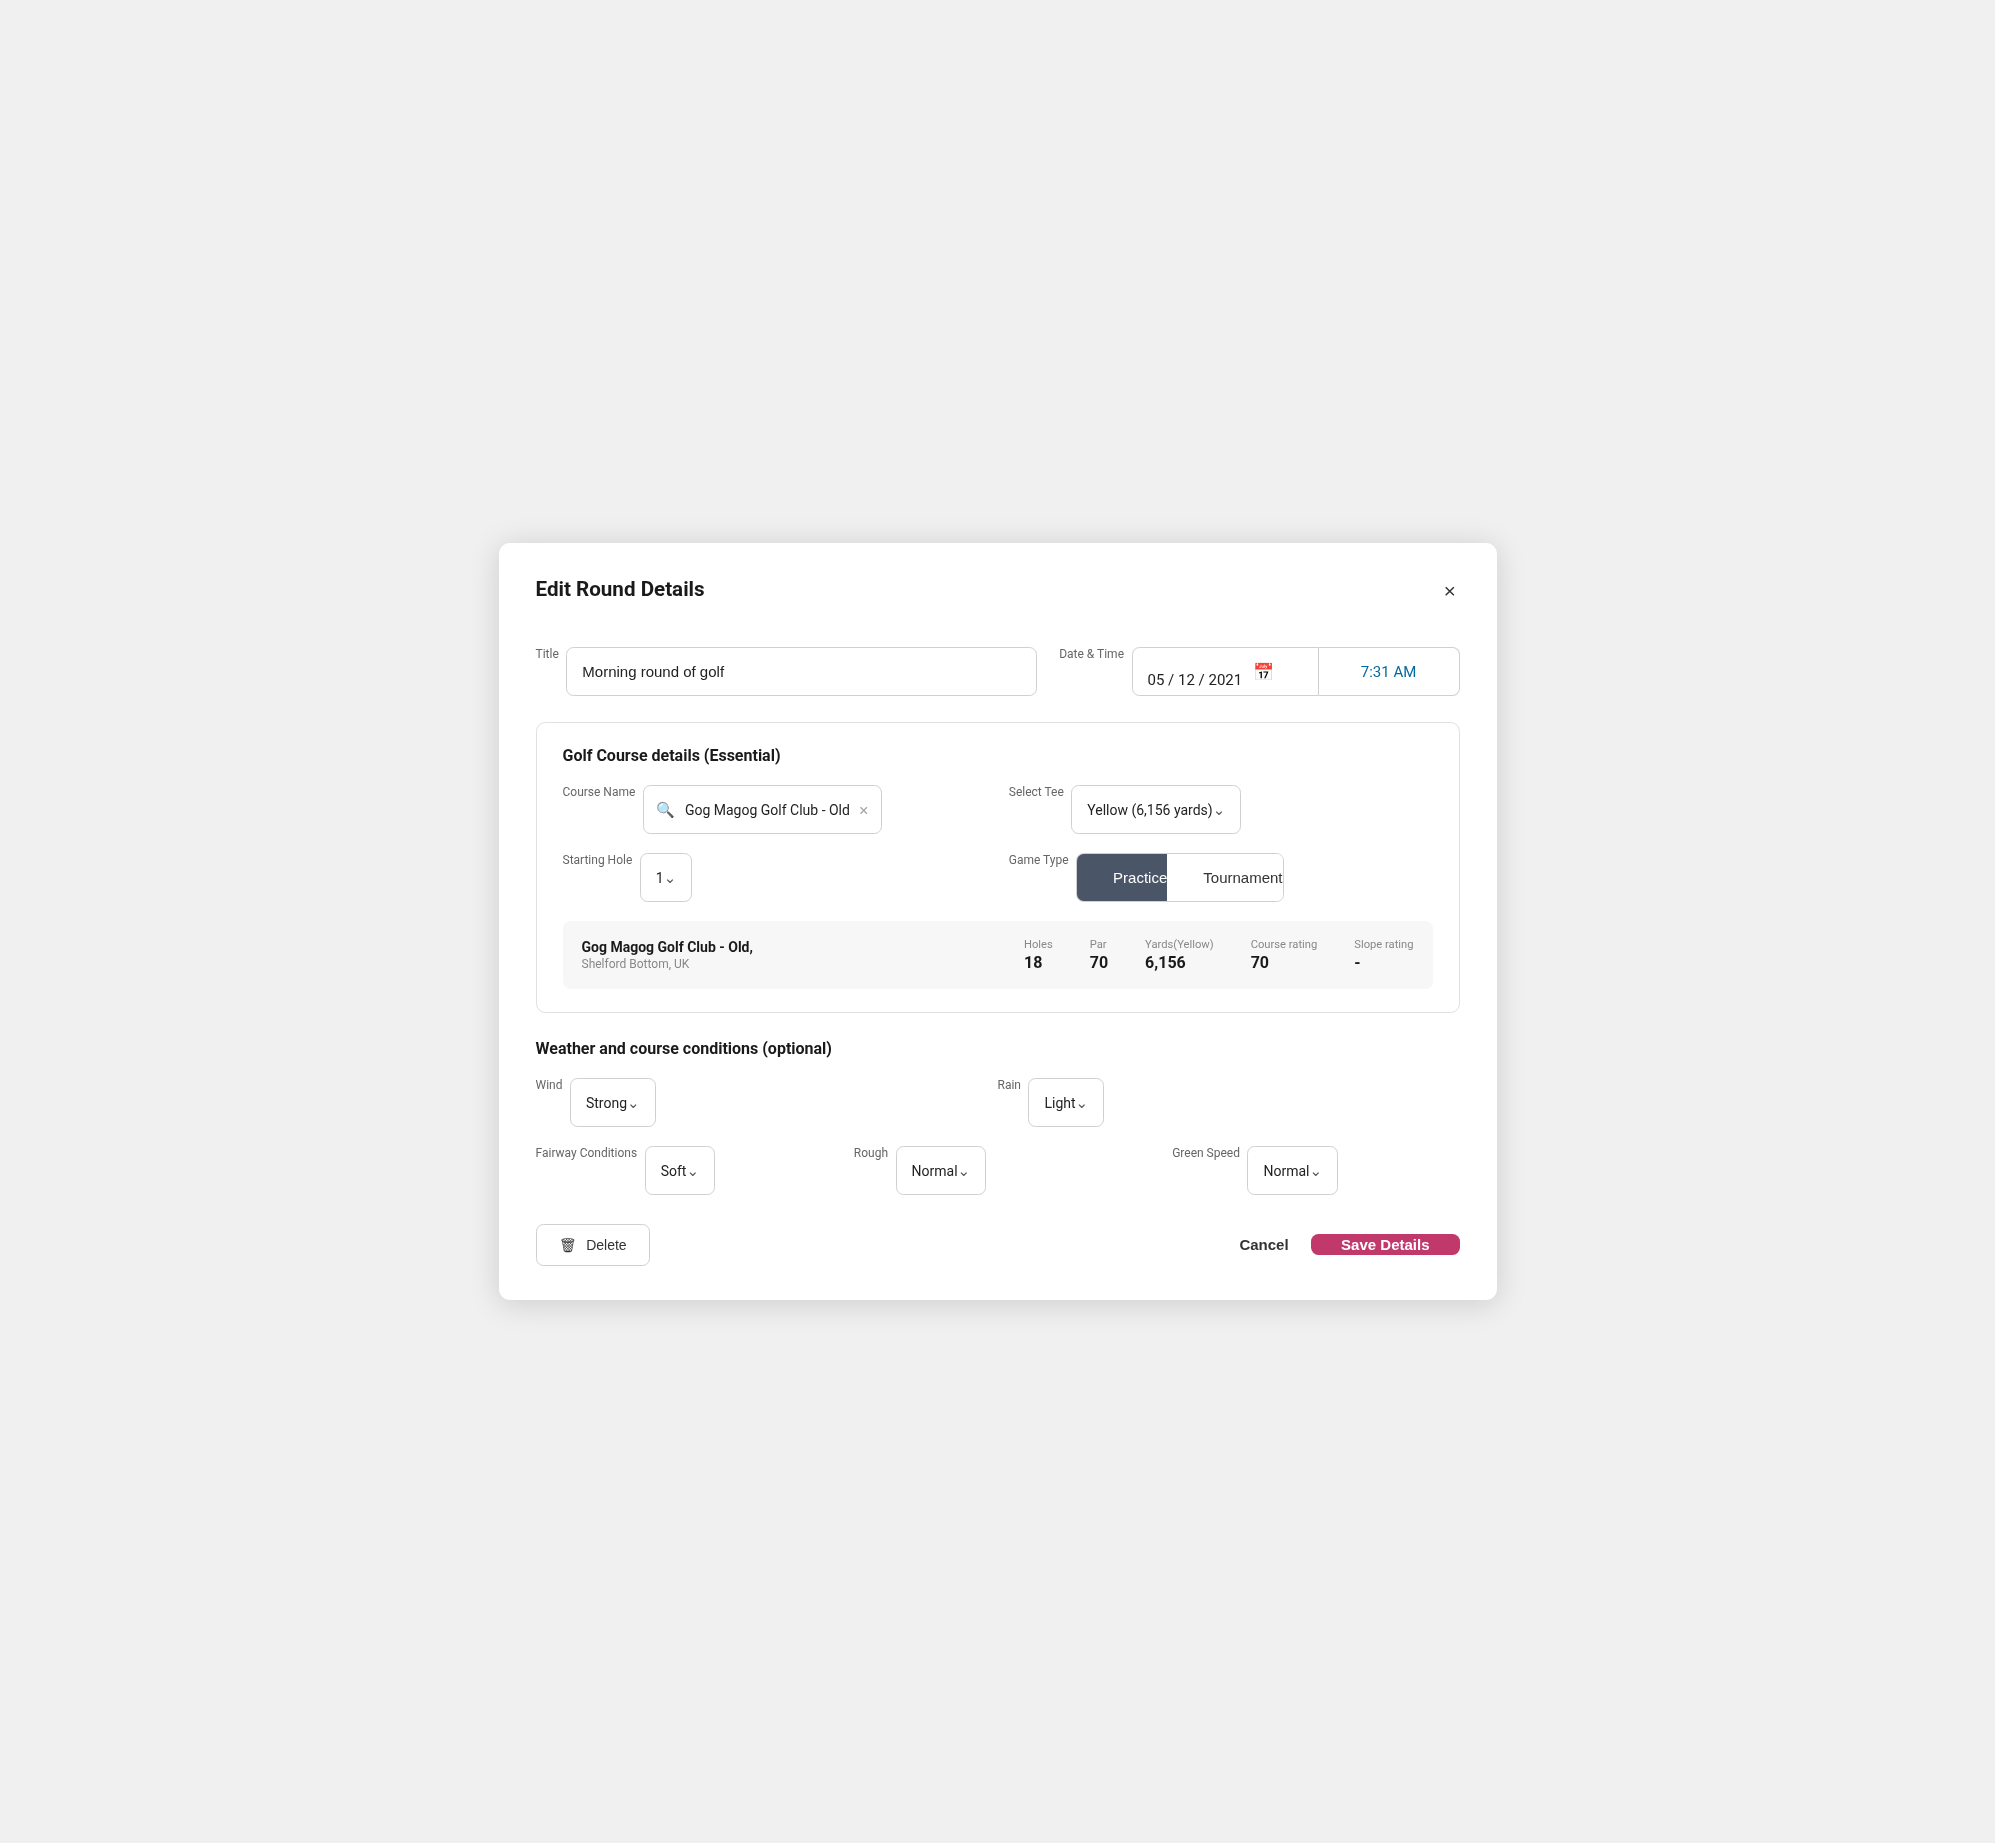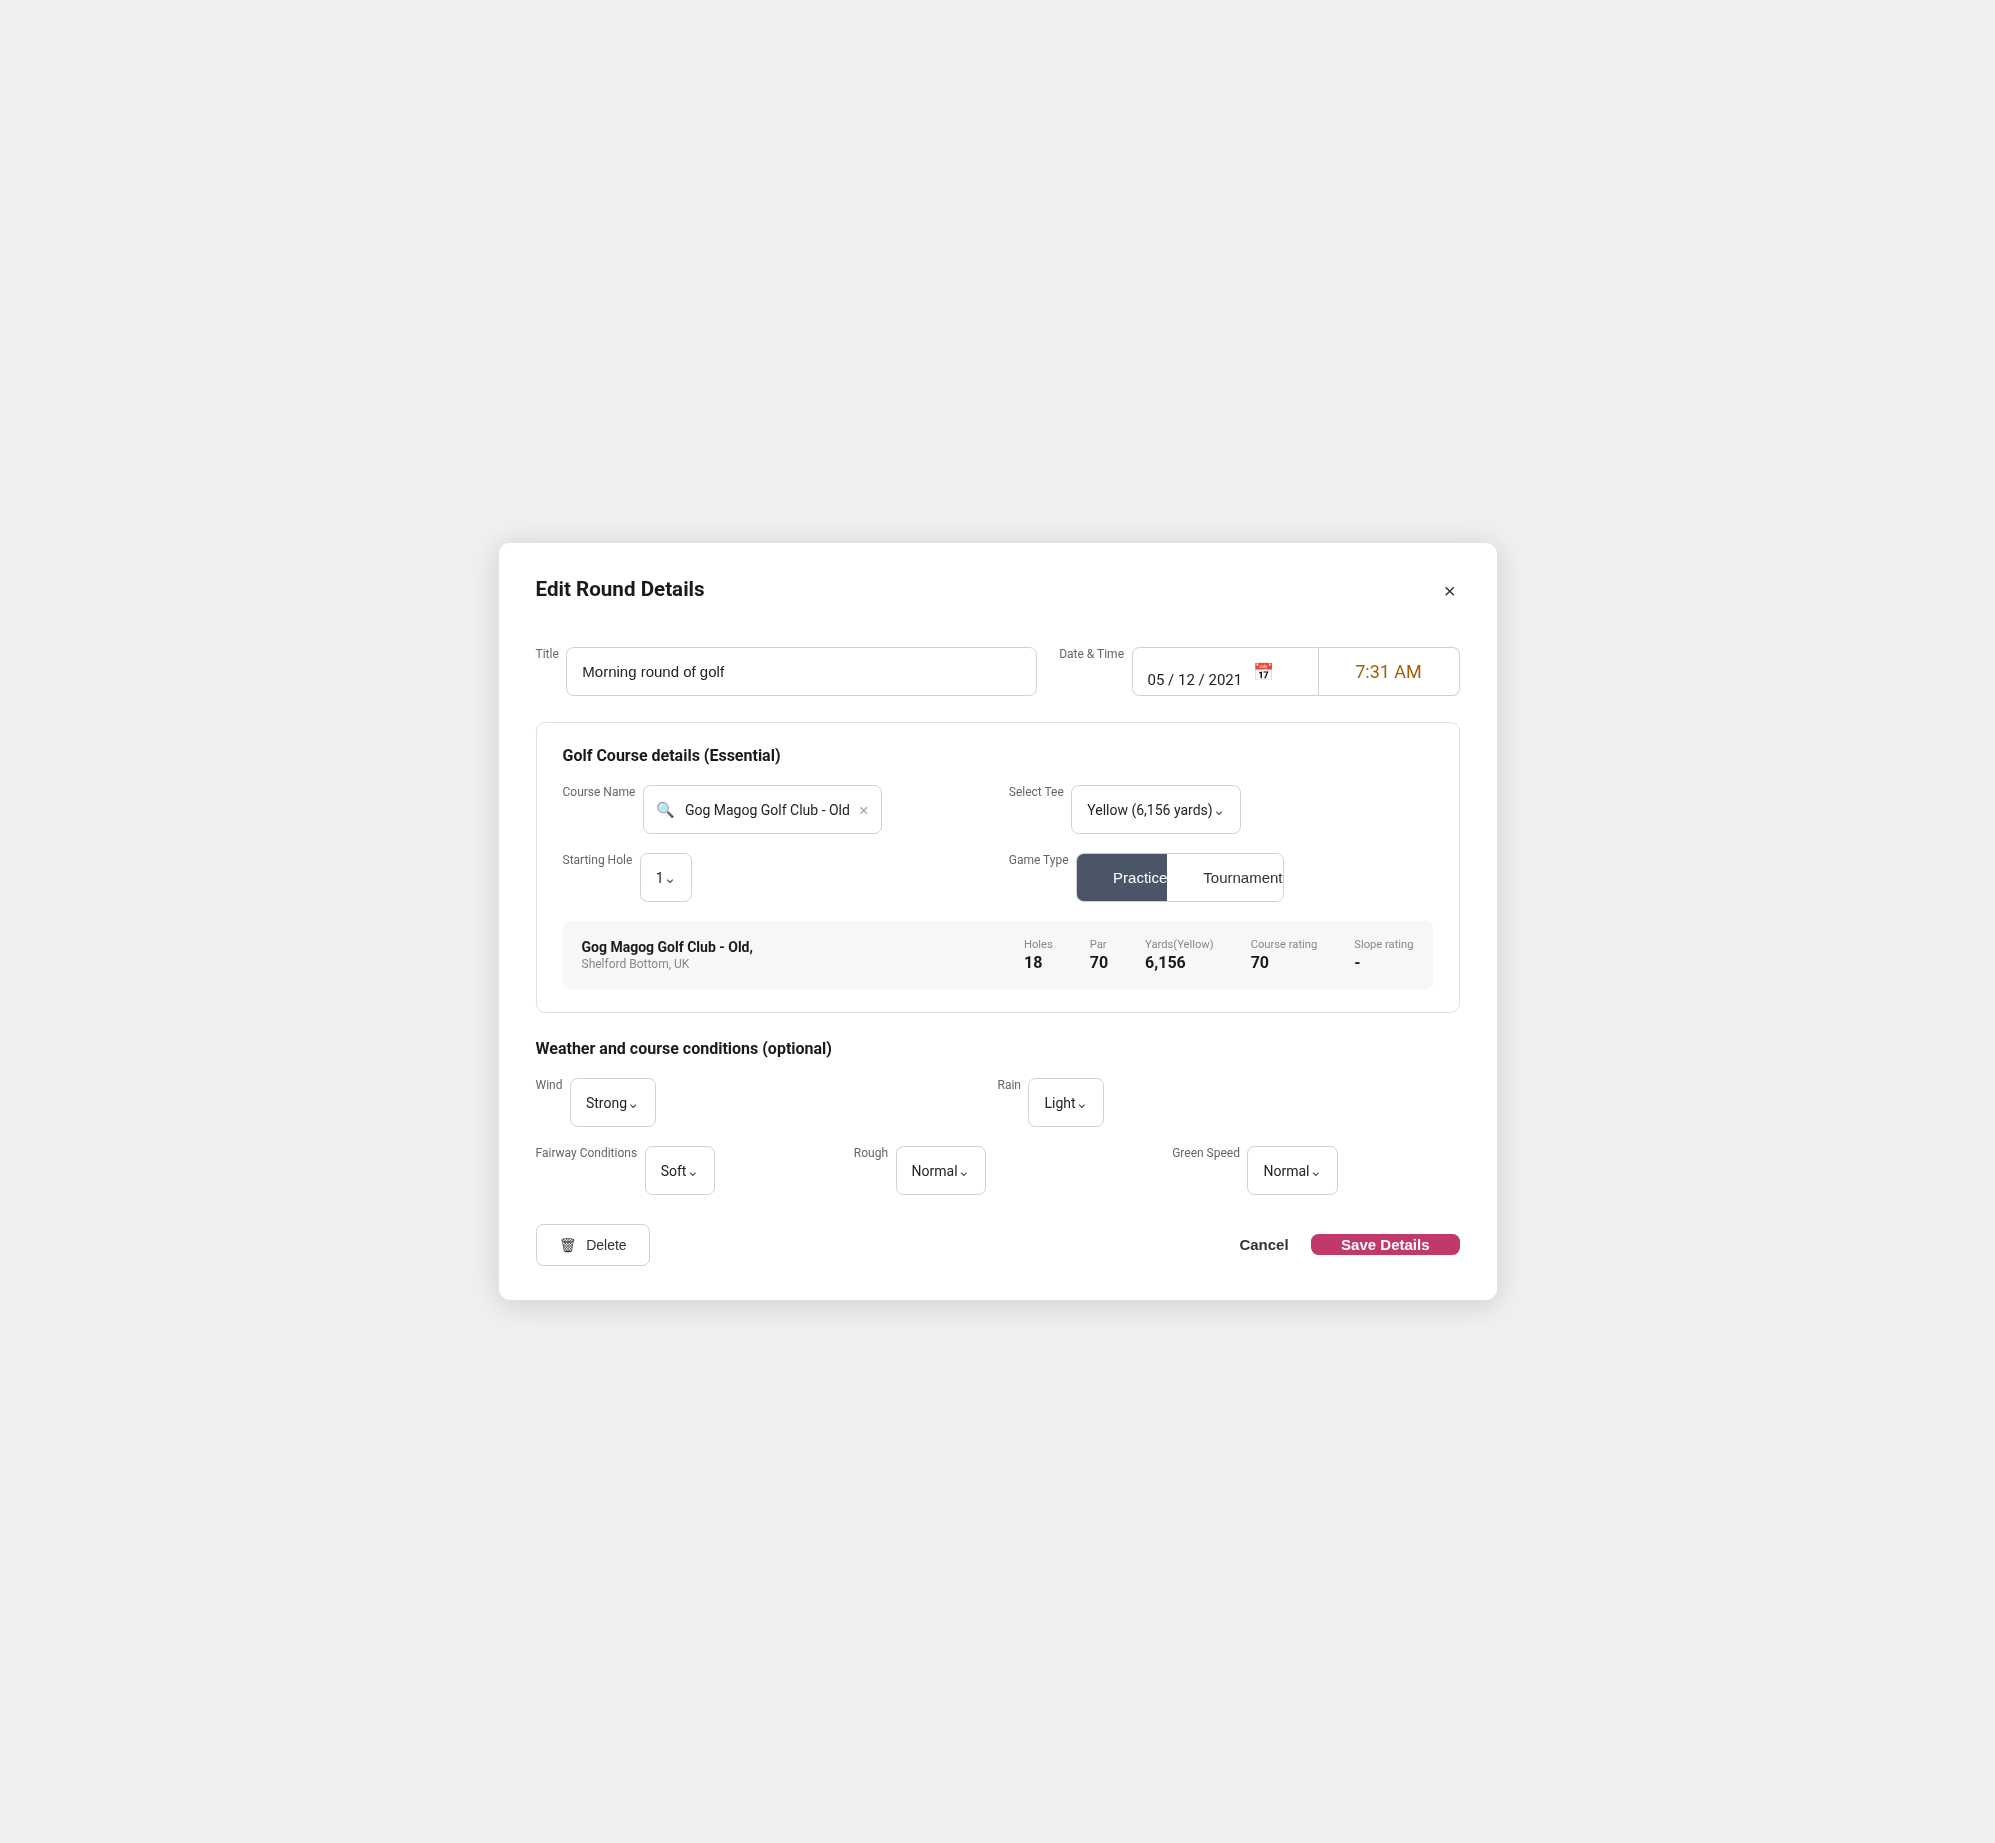--- a/index.html
+++ b/index.html
@@ -98,22 +98,22 @@
       border: 1.4px solid #d0d0d0;
       border-left: none;
       border-radius: 0 7.5px 7.5px 0;
       height: 49px;
       padding: 0 15px;
       min-width: 141px;
       background: #fff;
       justify-content: center;
     }
     .time-text {
-      font-size: 18px;
-      color: #a16207;
+      font-size: 15px;
+      color: #0369a1;
     }
     .section-card {
       border: 1.4px solid #e0e0e0;
       border-radius: 9.4px;
       padding: 22.5px 26px;
       margin-bottom: 26px;
     }
     .section-title {
       font-size: 16px;
       font-weight: 700;

